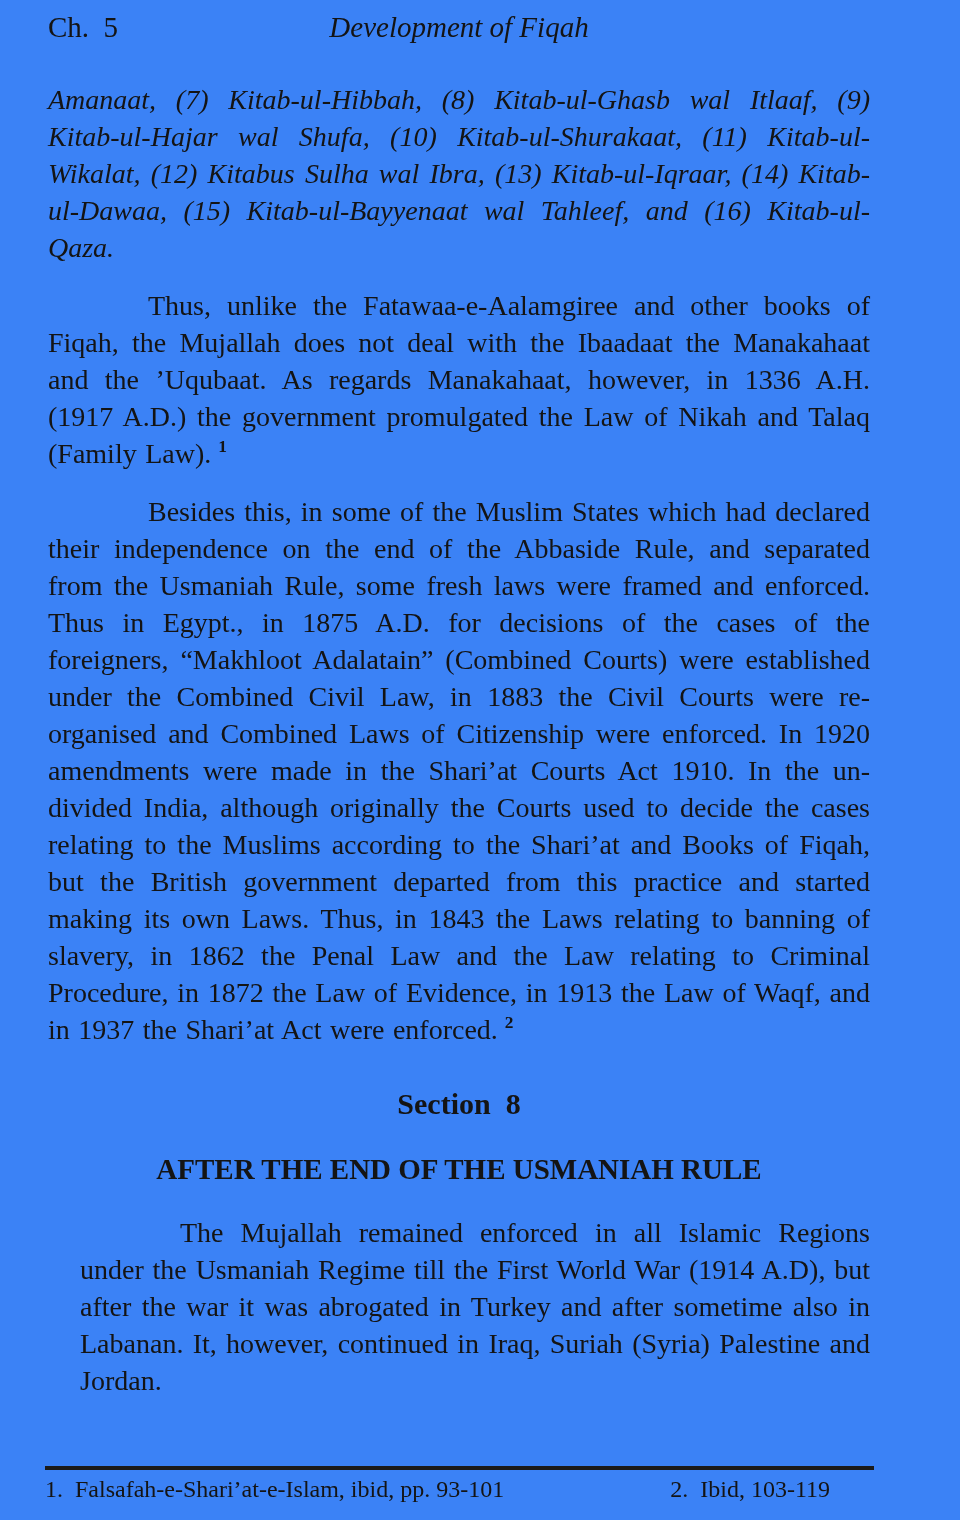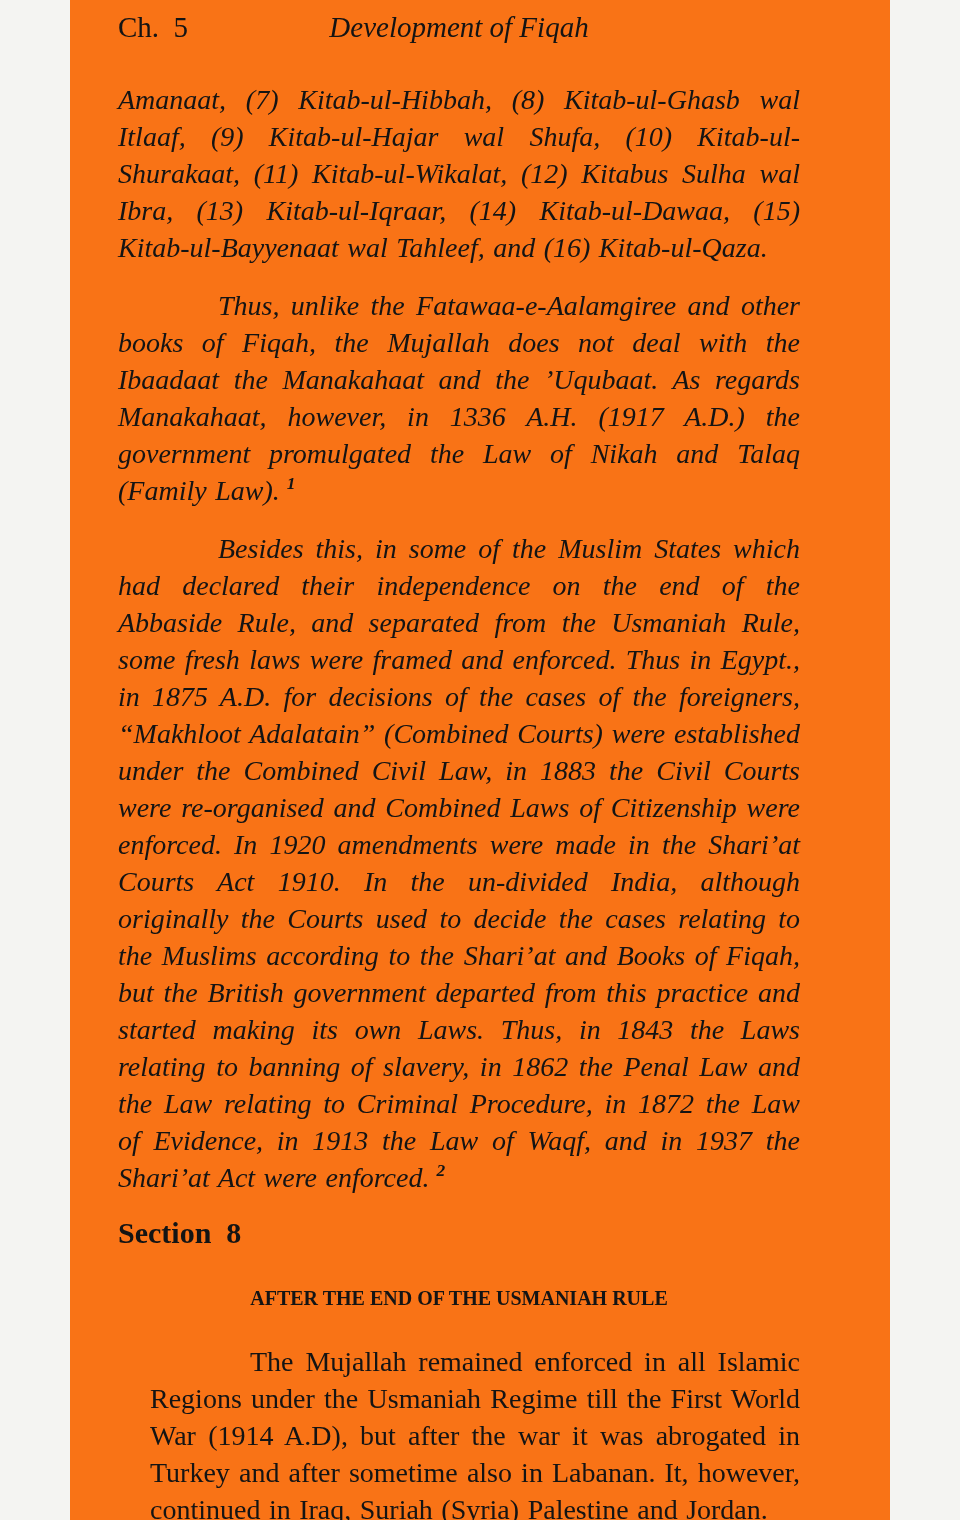--- a/index.html
+++ b/index.html
@@ -2,24 +2,24 @@
 <html><head>
 <meta charset="utf-8">
 <style>
   html, body {
     margin: 0;
     padding: 0;
     background: #f4f4f2;
   }
   .page {
     position: relative;
-    width: 820px;
+    width: 960px;
     height: 1520px;
     margin: 0 auto;
-    background: #f97316;
+    background: #3b82f6;
     color: #141414;
     font-family: "Liberation Serif", "DejaVu Serif", serif;
     overflow: hidden;
     box-sizing: border-box;
     padding: 10px 90px 0 48px;
   }
   .running-header {
     display: grid;
     grid-template-columns: 1fr auto 1fr;
     align-items: baseline;
@@ -46,41 +46,41 @@
   }
   .body-para.first {
     margin-top: 36px;
     font-style: italic;
   }
   .body-para.indented {
     text-indent: 100px;
   }
   .body-para + .body-para {
     margin-top: 21px;
-    font-style: italic;
   }
   .fn-ref {
     font-size: 0.62em;
     vertical-align: super;
     line-height: 0;
     margin-left: 7px;
     font-weight: bold;
   }
   .section-heading {
-    margin: 19px 0 0 0;
+    margin: 38px 0 0 0;
+    text-align: center;
     font-weight: bold;
     font-size: 30px;
     line-height: 1.2;
     white-space: pre-wrap;
   }
   .subsection-heading {
     margin: 27px 0 0 0;
     text-align: center;
     font-weight: bold;
-    font-size: 20px;
+    font-size: 29px;
     line-height: 40px;
   }
   .subsection-heading .line {
     display: block;
     white-space: pre-wrap;
   }
   .closing-para {
     margin-top: 25px;
     margin-left: 32px;
   }
@@ -127,14 +127,21 @@
   <p class="body-para indented"><span>Besides this, in some of the Muslim States which had declared their independence on the end of the Abbaside Rule, and separated from the Usmaniah Rule, some fresh laws were framed and enforced. Thus in Egypt., in 1875 A.D. for decisions of the cases of the foreigners, “Makhloot Adalatain” (Combined Courts) were established under the Combined Civil Law, in 1883 the Civil Courts were re-organised and Combined Laws of Citizenship were enforced. In 1920 amendments were made in the Shari’at Courts Act 1910. In the un-divided India, although originally the Courts used to decide the cases relating to the Muslims according to the Shari’at and Books of Fiqah, but the British government departed from this practice and started making its own Laws. Thus, in 1843 the Laws relating to banning of slavery, in 1862 the Penal Law and the Law relating to Criminal Procedure, in 1872 the Law of Evidence, in 1913 the Law of Waqf, and in 1937 the Shari’at Act were enforced.</span><sup class="fn-ref">2</sup></p>
 
   <h2 class="section-heading">Section  8</h2>
 
   <h3 class="subsection-heading">
     <span class="line">AFTER THE END OF THE USMANIAH RULE</span>
   </h3>
 
   <p class="body-para indented closing-para"><span>The Mujallah remained enforced in all Islamic Regions under the Usmaniah Regime till the First World War (1914 A.D), but after the war it was abrogated in Turkey and after sometime also in Labanan. It, however, continued in Iraq, Suriah (Syria) Palestine and Jordan.</span></p>
 
+  <div class="footnote-block">
+    <hr class="footnote-rule">
+    <div class="footnote-row">
+      <span class="footnote-left">1.  Falsafah-e-Shari’at-e-Islam, ibid, pp. 93-101</span>
+      <span class="footnote-right">2.  Ibid, 103-119</span>
+    </div>
+  </div>
 
 </div>
 
 </body></html>

